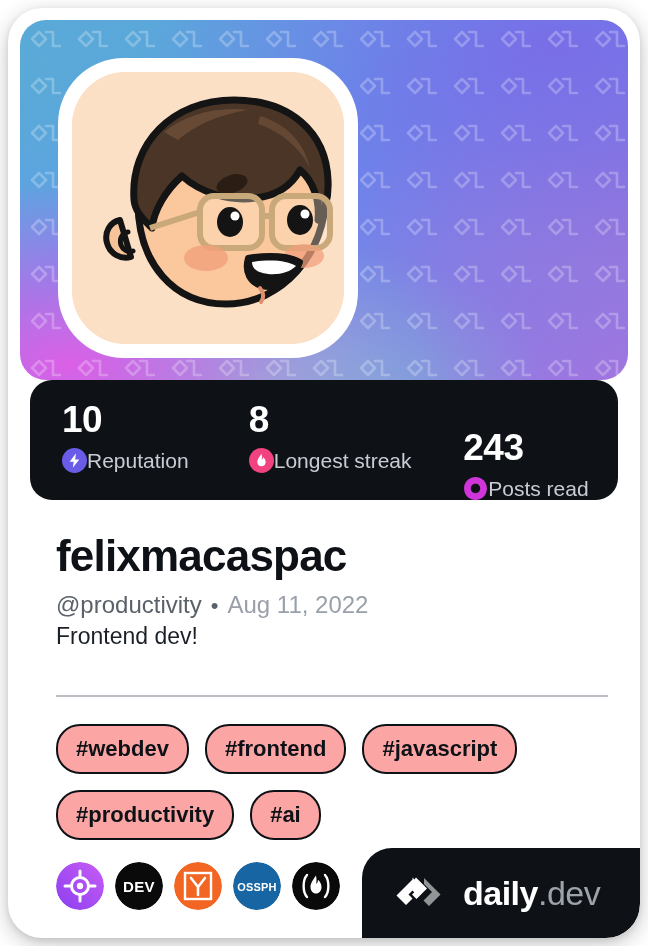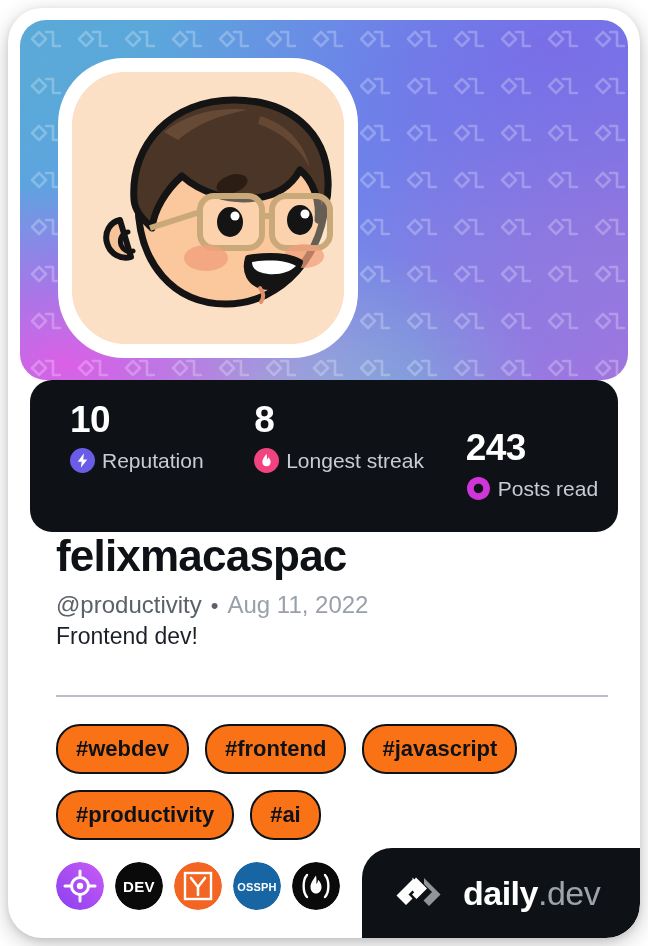--- a/index.html
+++ b/index.html
@@ -66,41 +66,40 @@
     background: #fbe2c8;
     display: block;
   }
 
   
   #stats {
     position: absolute;
     left: 22px;
     top: 372px;
     width: 588px;
-    height: 152px;
+    height: 120px;
     background: #0e1217;
     border-radius: 22px;
     display: flex;
-    padding: 18px 0 0 12px;
+    padding: 18px 0 0 4px;
   }
   .stat { padding-left: 28px; }
   .stat:nth-child(1) { width: 188px; }
   .stat:nth-child(2) { width: 216px; }
   .stat:nth-child(3) { width: 184px; margin-top: 28px; }
   .stat-value {
     color: #ffffff;
     font-size: 37px;
     font-weight: bold;
     line-height: 44px;
     letter-spacing: -0.5px;
   }
   .stat-label-row {
     display: flex;
     align-items: center;
-    gap: 7px;
     margin-top: 6px;
   }
   .stat-label {
     color: #c9ccd4;
     font-size: 21px;
     line-height: 25px;
     white-space: nowrap;
   }
   .stat-icon { width: 25px; height: 25px; flex: 0 0 25px; display: block; }
 
@@ -152,21 +151,21 @@
     gap: 16px 16px;
   }
   .tag {
     border: 2.5px solid #0e1217;
     border-radius: 24px;
     padding: 10px 18px;
     font-size: 22px;
     font-weight: bold;
     color: #0e1217;
     line-height: 26px;
-    background: #f97316;
+    background: #fca5a5;
     white-space: nowrap;
   }
 
   
   #badges {
     position: absolute;
     left: 48px;
     top: 854px;
     display: flex;
     gap: 11px;

